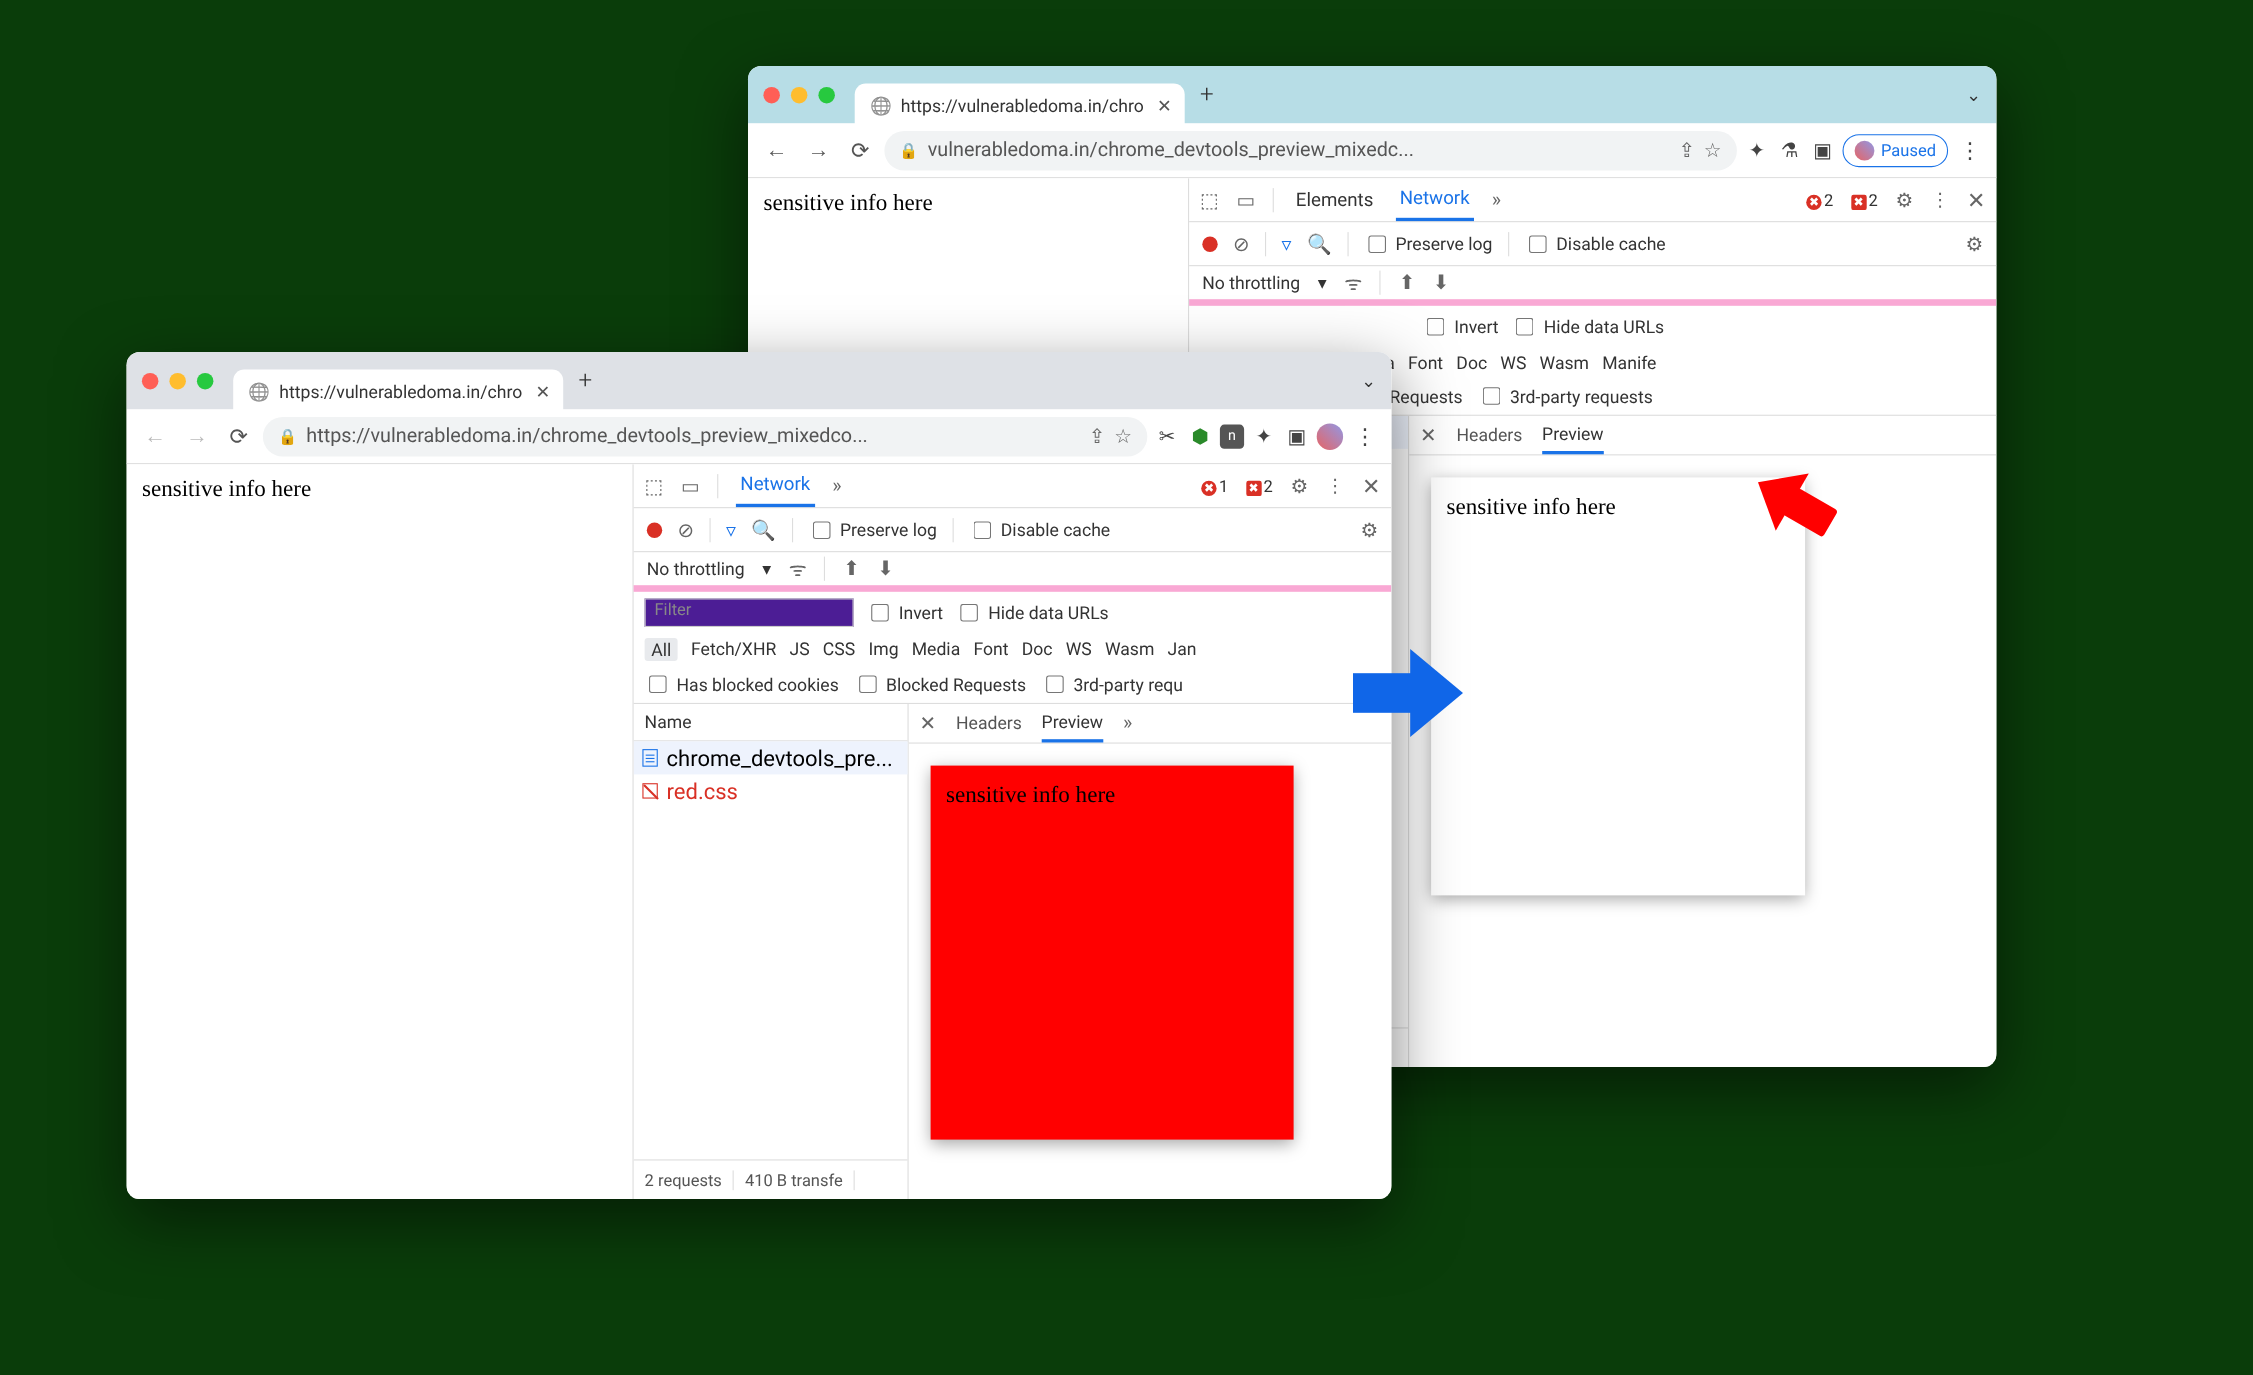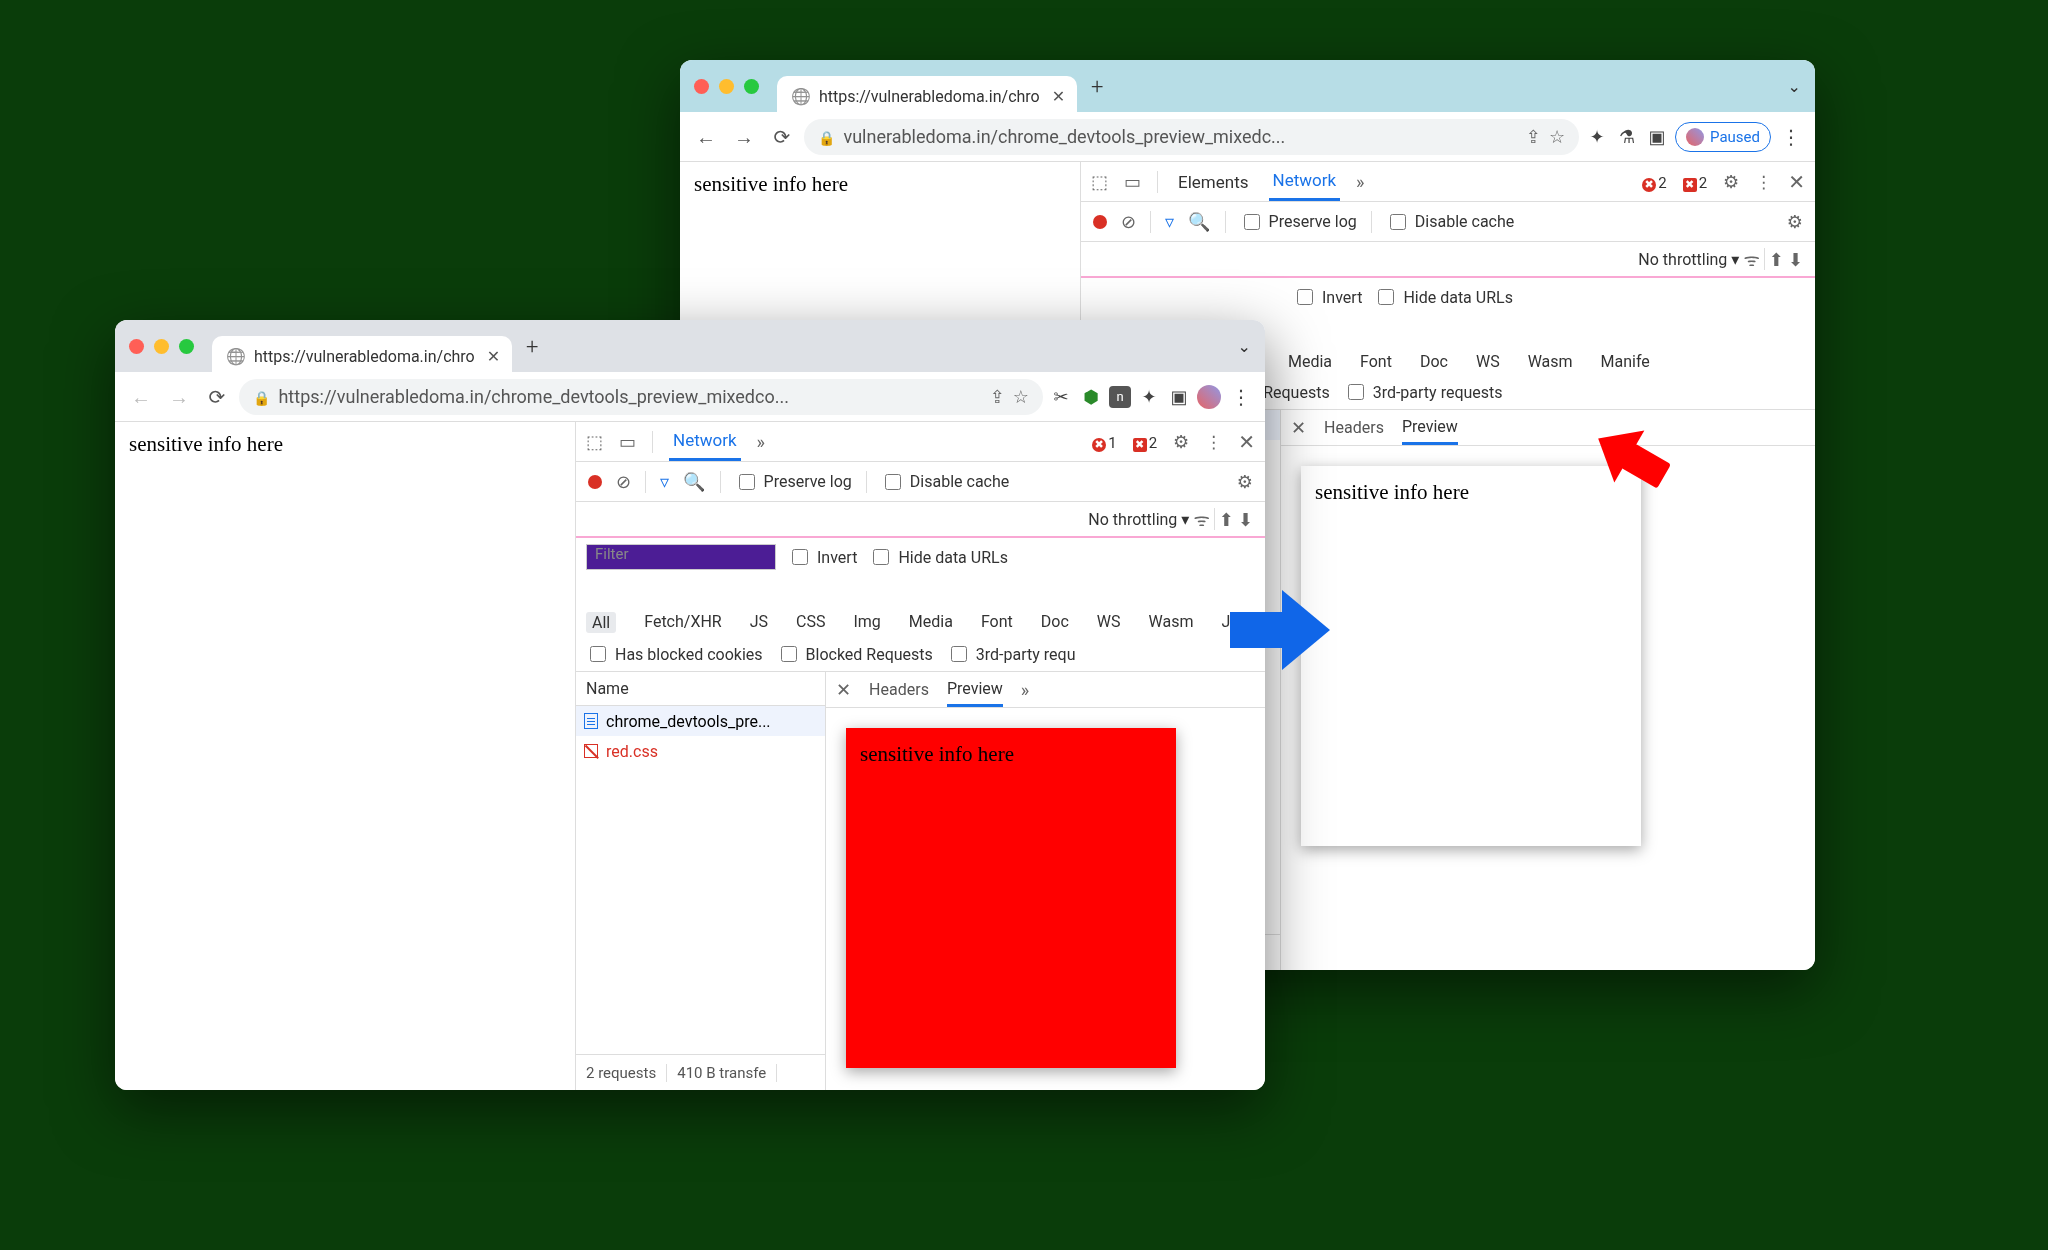--- a/index.html
+++ b/index.html
@@ -96,40 +96,40 @@
     gap:14px; padding:0 12px; font-size:16px; color:#333;
   }
   .rec-dot { width:14px;height:14px;border-radius:50%;background:#d93025;}
   .ico { color:#666; font-size:18px; display:inline-flex; }
   .ico.blue { color:#1a73e8; }
   .chk { display:flex; align-items:center; gap:6px; color:#333; font-size:16px;}
   .chk input { width:16px;height:16px; }
   .divider { width:1px;height:22px;background:#ddd; }
 
   .dt-throttle {
-    height:36px;border-bottom:2px solid #f9a8d4;display:flex;align-items:center;
-    gap:4px;padding:0 12px;font-size:16px;color:#333;justify-content:flex-end;
+    height:36px;border-bottom:6px solid #f9a8d4;display:flex;align-items:center;
+    gap:16px;padding:0 12px;font-size:16px;color:#333;
   }
 
   .dt-filter {
     border-bottom:1px solid #ddd;font-size:16px;color:#333;
   }
   .dt-filter .row1{ display:flex;align-items:center;padding:6px 10px; gap:12px;}
   .filter-input{ flex:0 0 190px; height:26px; border:1px solid #ccc; padding:0 8px; color:#888; font-size:15px; background:#4c1d95;}
   #win-back .dt-filter .row1 .filter-input{ visibility:hidden; }
-  .dt-filter .row2{ display:flex;gap:28px;padding:4px 10px;flex-wrap:nowrap;overflow:hidden;margin-top:32px;}
+  .dt-filter .row2{ display:flex;gap:12px;padding:4px 10px;flex-wrap:nowrap;overflow:hidden;}
   .ftype{ color:#333; }
   .ftype.sel{ background:#e8eaed; padding:1px 6px; border-radius:3px;}
   .dt-filter .row3{ display:flex;gap:14px;padding:6px 10px;}
 
   .dt-body { flex:1; display:flex; overflow:hidden; border-top:0; }
   .req-list { width:250px; border-right:1px solid #ddd; display:flex; flex-direction:column;}
   #win-back .req-list{ width:200px; }
   .req-head{ height:34px;border-bottom:1px solid #ddd;display:flex;align-items:center;padding:0 10px;font-size:16px;color:#333;}
-  .req-row{ height:30px;display:flex;align-items:center;padding:0 8px;gap:8px;font-size:16px;}
+  .req-row{ height:30px;display:flex;align-items:center;padding:0 8px;gap:8px;font-size:20px;}
   .req-row.sel{ background:#eef3fd;}
   .doc-ico{ width:14px;height:16px;border:1px solid #1a73e8;position:relative;}
   .doc-ico::before{content:"";position:absolute;top:4px;left:2px;right:2px;height:1px;background:#1a73e8;box-shadow:0 3px 0 #1a73e8,0 6px 0 #1a73e8;}
   .err-ico{ width:14px;height:14px;border:1.5px solid #d93025; position:relative;}
   .err-ico::before{content:"";position:absolute;left:-2px;top:6px;width:18px;height:1.5px;background:#d93025; transform:rotate(45deg);}
   .req-red{ color:#d93025;}
   .req-status{ margin-top:auto;height:36px;border-top:1px solid #ddd;display:flex;align-items:center;font-size:15px;color:#555;}
   .req-status span{ padding:0 10px; border-right:1px solid #ddd;}
 
   .detail-pane{ flex:1; display:flex; flex-direction:column; overflow:hidden;}

